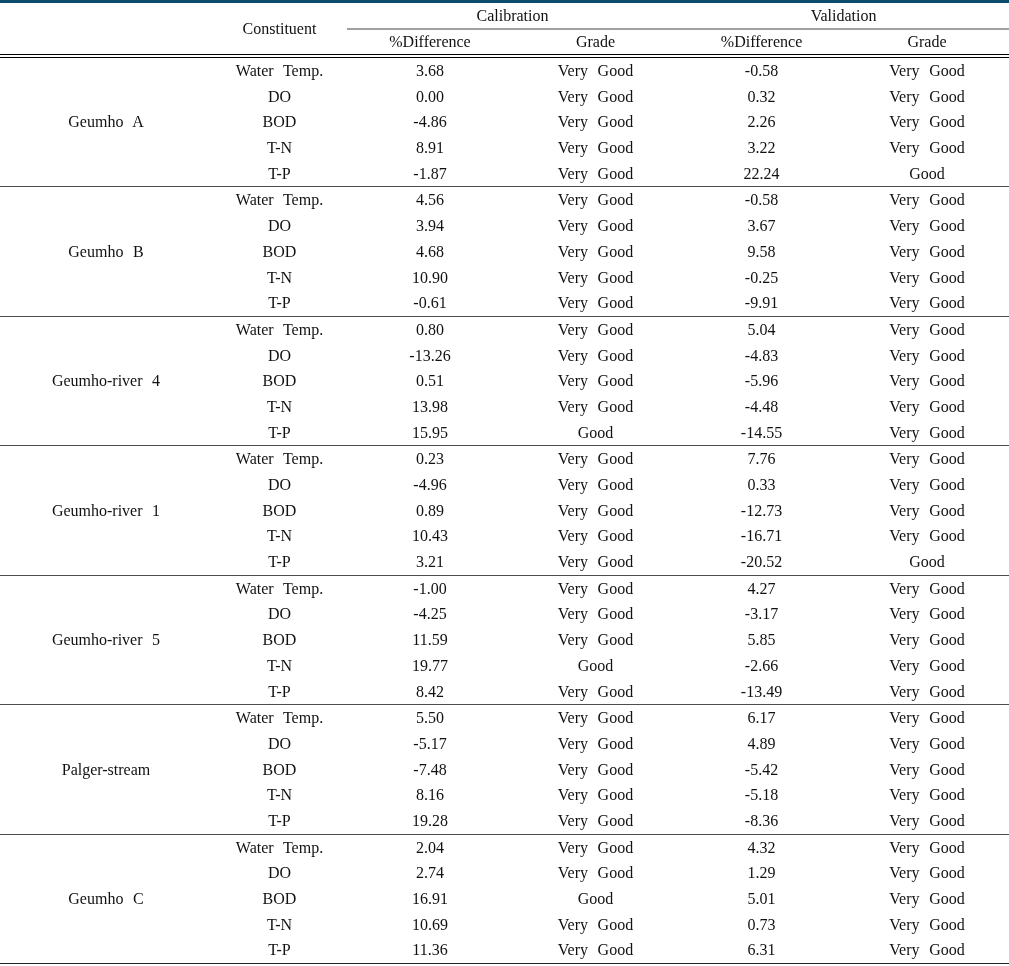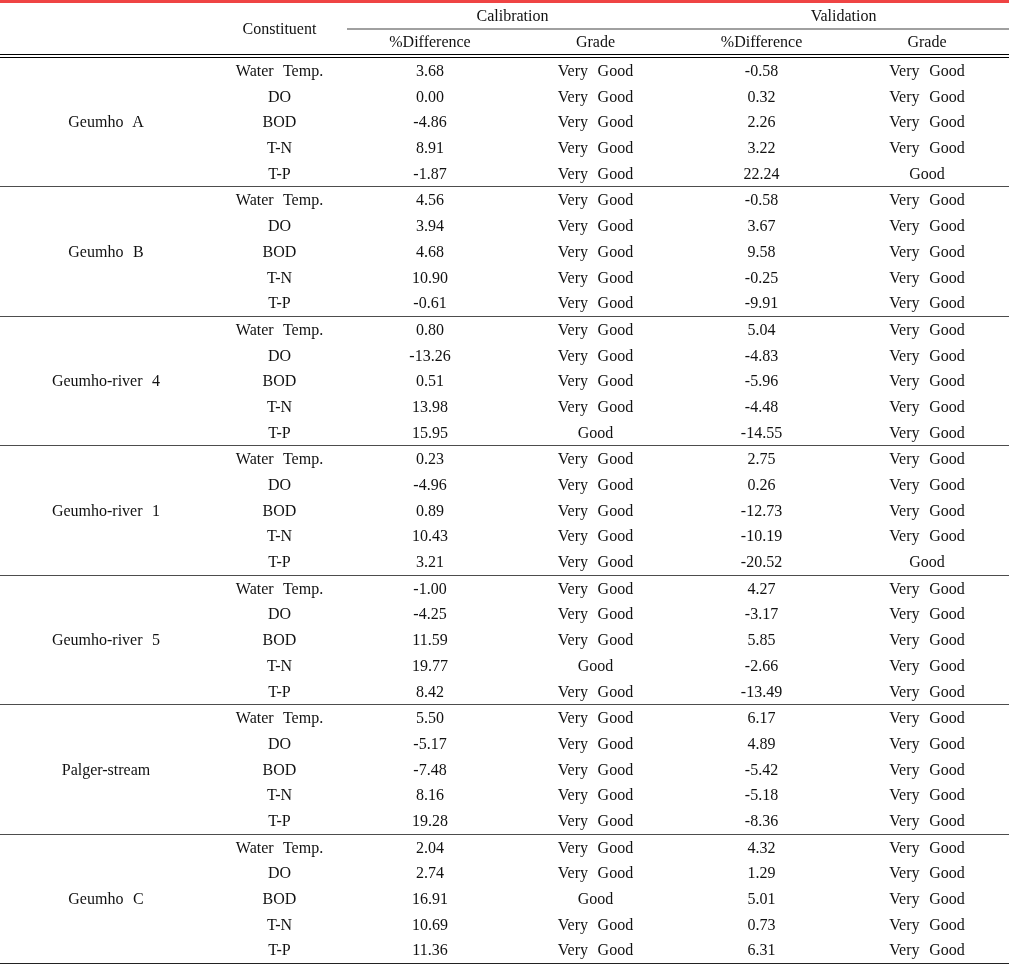--- a/index.html
+++ b/index.html
@@ -12,21 +12,21 @@
     height: 966px;
     background: #ffffff;
     overflow: hidden;
     font-family: "Liberation Serif", "DejaVu Serif", serif;
     color: #111111;
   }
   table.results {
     width: 1009px;
     border-collapse: collapse;
     table-layout: fixed;
-    border-top: 3px solid #ef4444;
+    border-top: 3px solid #0c4a6e;
   }
   table.results th,
   table.results td {
     padding: 0;
     margin: 0;
     text-align: center;
     vertical-align: middle;
     font-weight: normal;
     font-size: 16px;
     line-height: 1.1;
@@ -190,42 +190,42 @@
           <td>-14.55</td>
           <td>Very Good</td>
         </tr>
       </tbody>
       <tbody>
         <tr>
           <td rowspan="5">Geumho-river 1</td>
           <td>Water Temp.</td>
           <td>0.23</td>
           <td>Very Good</td>
-          <td>2.75</td>
+          <td>7.76</td>
           <td>Very Good</td>
         </tr>
         <tr>
           <td>DO</td>
           <td>-4.96</td>
           <td>Very Good</td>
-          <td>0.26</td>
+          <td>0.33</td>
           <td>Very Good</td>
         </tr>
         <tr>
           <td>BOD</td>
           <td>0.89</td>
           <td>Very Good</td>
           <td>-12.73</td>
           <td>Very Good</td>
         </tr>
         <tr>
           <td>T-N</td>
           <td>10.43</td>
           <td>Very Good</td>
-          <td>-10.19</td>
+          <td>-16.71</td>
           <td>Very Good</td>
         </tr>
         <tr>
           <td>T-P</td>
           <td>3.21</td>
           <td>Very Good</td>
           <td>-20.52</td>
           <td>Good</td>
         </tr>
       </tbody>

